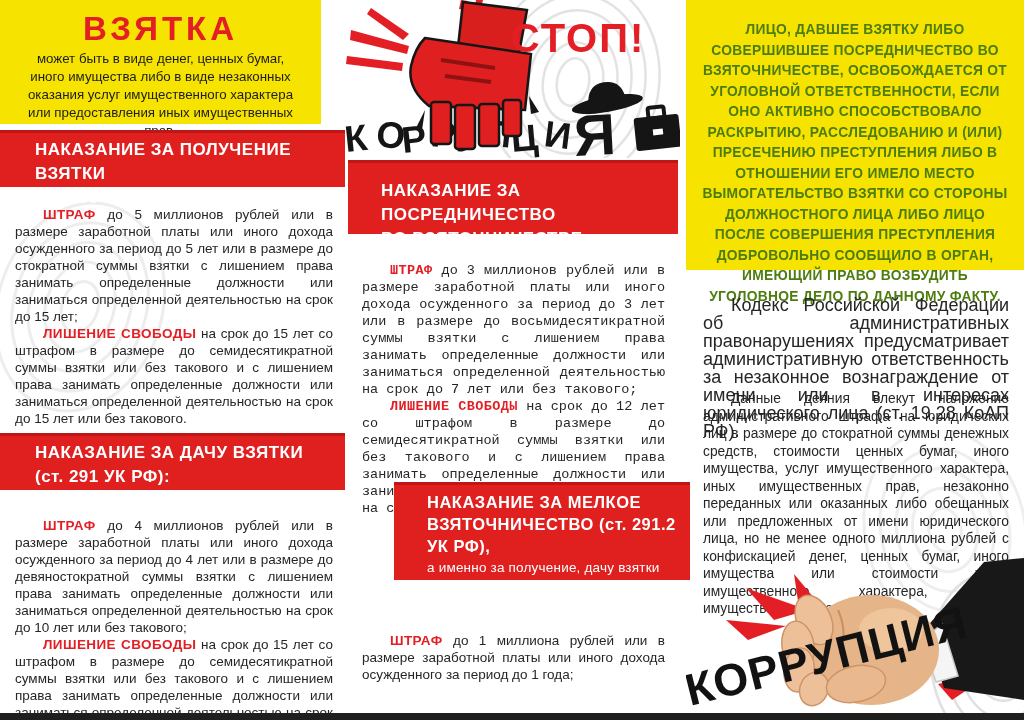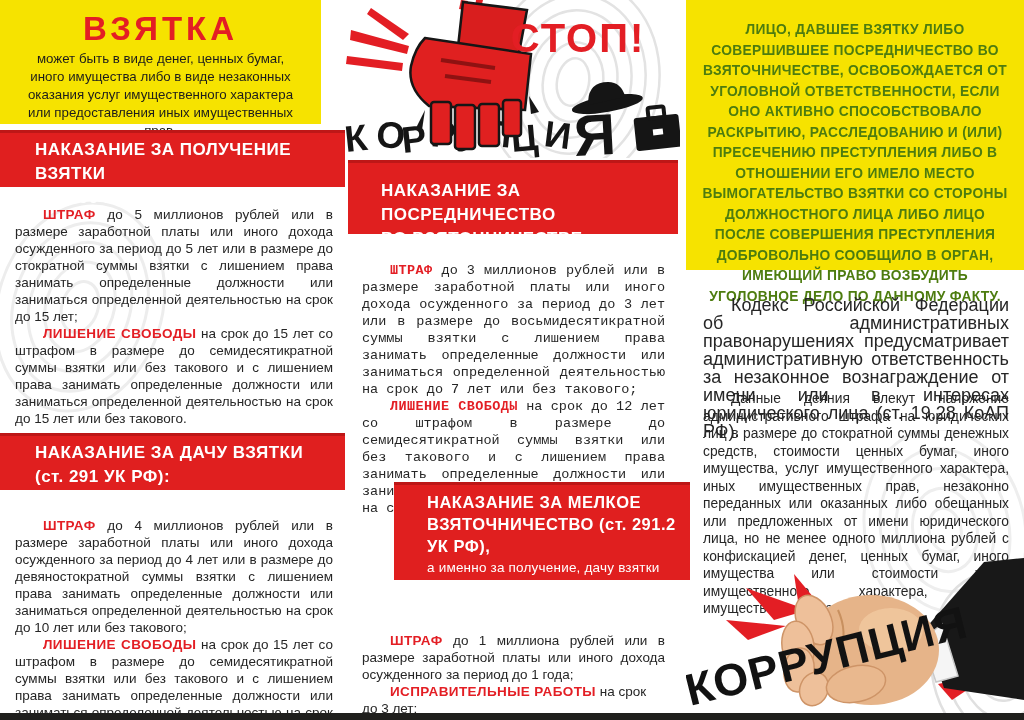--- a/index.html
+++ b/index.html
@@ -164,21 +164,20 @@
     <p><span class="kw">ЛИШЕНИЕ СВОБОДЫ</span> <span>на срок до 12 лет со штрафом в размере до семидесятикратной суммы взятки или без такового и с лишением права занимать определенные должности или заниматься определенной деятельностью на срок до 7 лет или без такового.</span></p>
   </div>
 
   <div class="abs band band-m2">
     <div class="h preline">НАКАЗАНИЕ ЗА МЕЛКОЕ
 ВЗЯТОЧНИЧЕСТВО (ст. 291.2 УК РФ),</div>
     <div class="sub">а именно за получение, дачу взятки лично или через посредника в размере, не превышающем 10 тысяч рублей:</div>
   </div>
   <div class="abs body-text text-m2">
     <p><span class="kw">ШТРАФ</span> <span>до 1 миллиона рублей или в размере заработной платы или иного дохода осужденного за период до 1 года;</span></p>
-    <p class="item"><span class="kw">ИСПРАВИТЕЛЬНЫЕ РАБОТЫ</span> <span>на срок до 3 лет;</span></p>
     <p class="item"> </p>
   </div>
 
   <div class="abs ybox2">
     <p class="hl">ЛИЦО, ДАВШЕЕ ВЗЯТКУ ЛИБО СОВЕРШИВШЕЕ ПОСРЕДНИЧЕСТВО ВО ВЗЯТОЧНИЧЕСТВЕ, ОСВОБОЖДАЕТСЯ ОТ УГОЛОВНОЙ ОТВЕТСТВЕННОСТИ, ЕСЛИ ОНО АКТИВНО СПОСОБСТВОВАЛО РАСКРЫТИЮ, РАССЛЕДОВАНИЮ И (ИЛИ) ПРЕСЕЧЕНИЮ ПРЕСТУПЛЕНИЯ ЛИБО В ОТНОШЕНИИ ЕГО ИМЕЛО МЕСТО ВЫМОГАТЕЛЬСТВО ВЗЯТКИ СО СТОРОНЫ ДОЛЖНОСТНОГО ЛИЦА ЛИБО ЛИЦО ПОСЛЕ СОВЕРШЕНИЯ ПРЕСТУПЛЕНИЯ ДОБРОВОЛЬНО СООБЩИЛО В ОРГАН, ИМЕЮЩИЙ ПРАВО ВОЗБУДИТЬ УГОЛОВНОЕ ДЕЛО ПО ДАННОМУ ФАКТУ.</p>
   </div>
 
   <div class="abs body-text text-r1">
     <p>Кодекс Российской Федерации об административных правонарушениях предусматривает административную ответственность за незаконное вознаграждение от имени или в интересах юридического лица (ст. 19.28 КоАП РФ).</p>
   </div>

